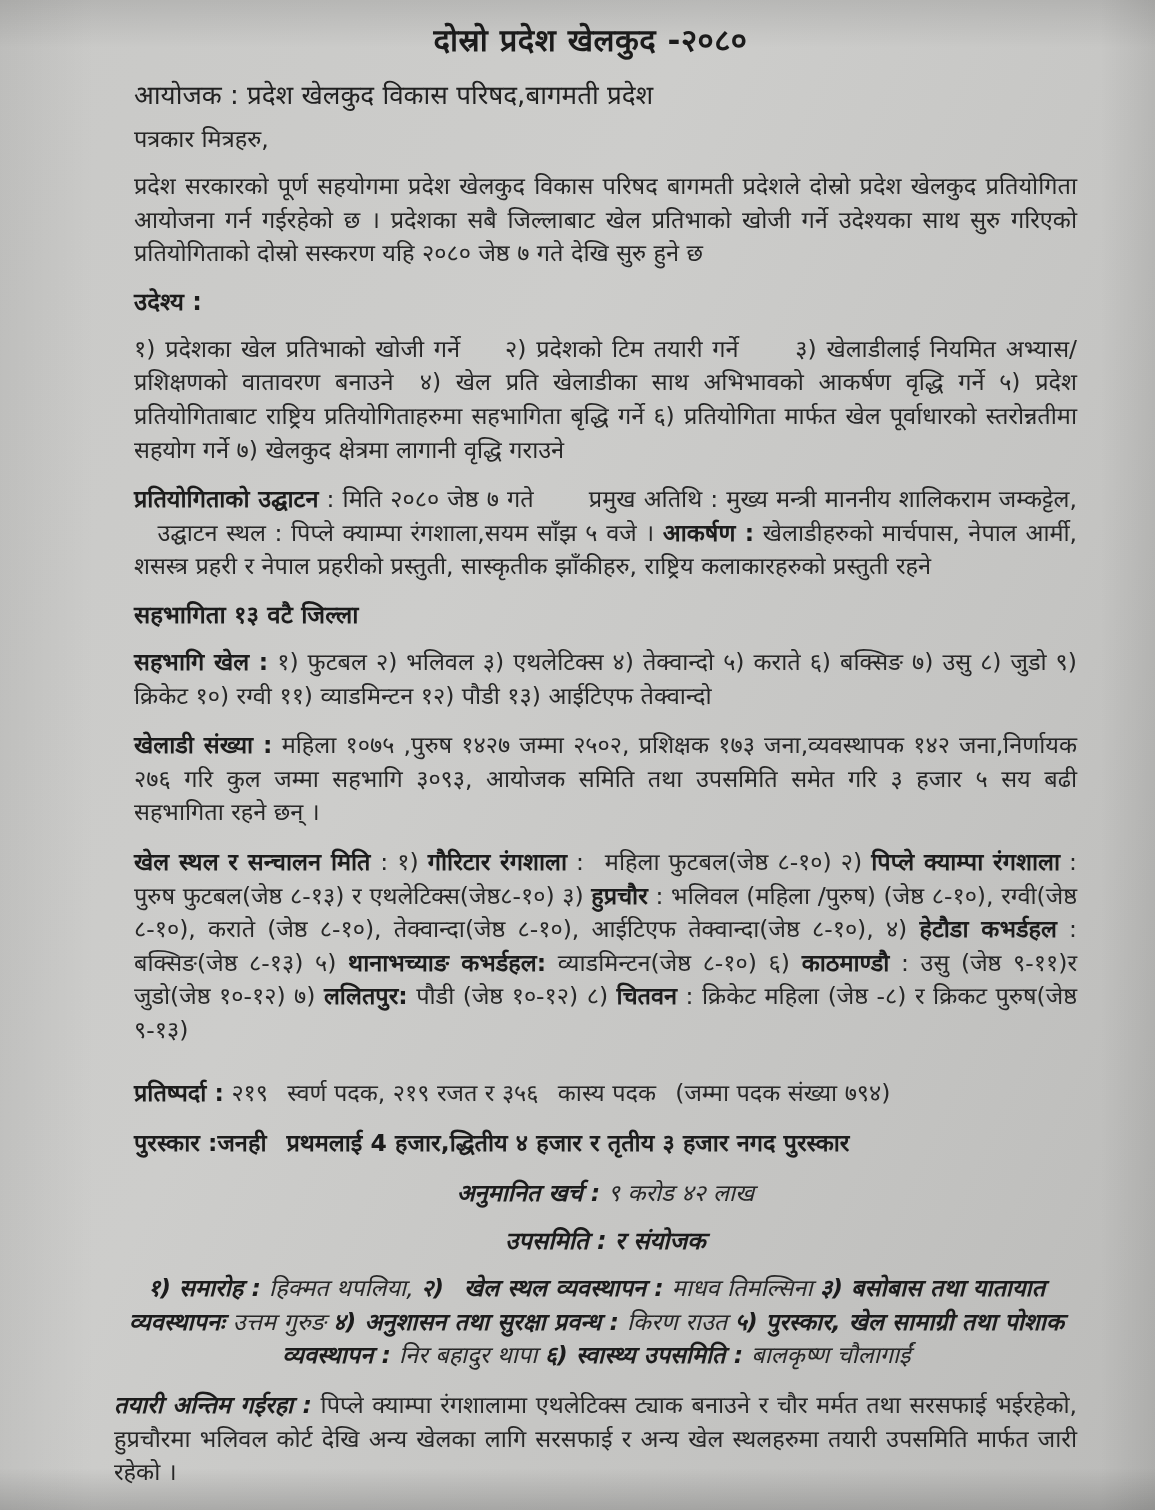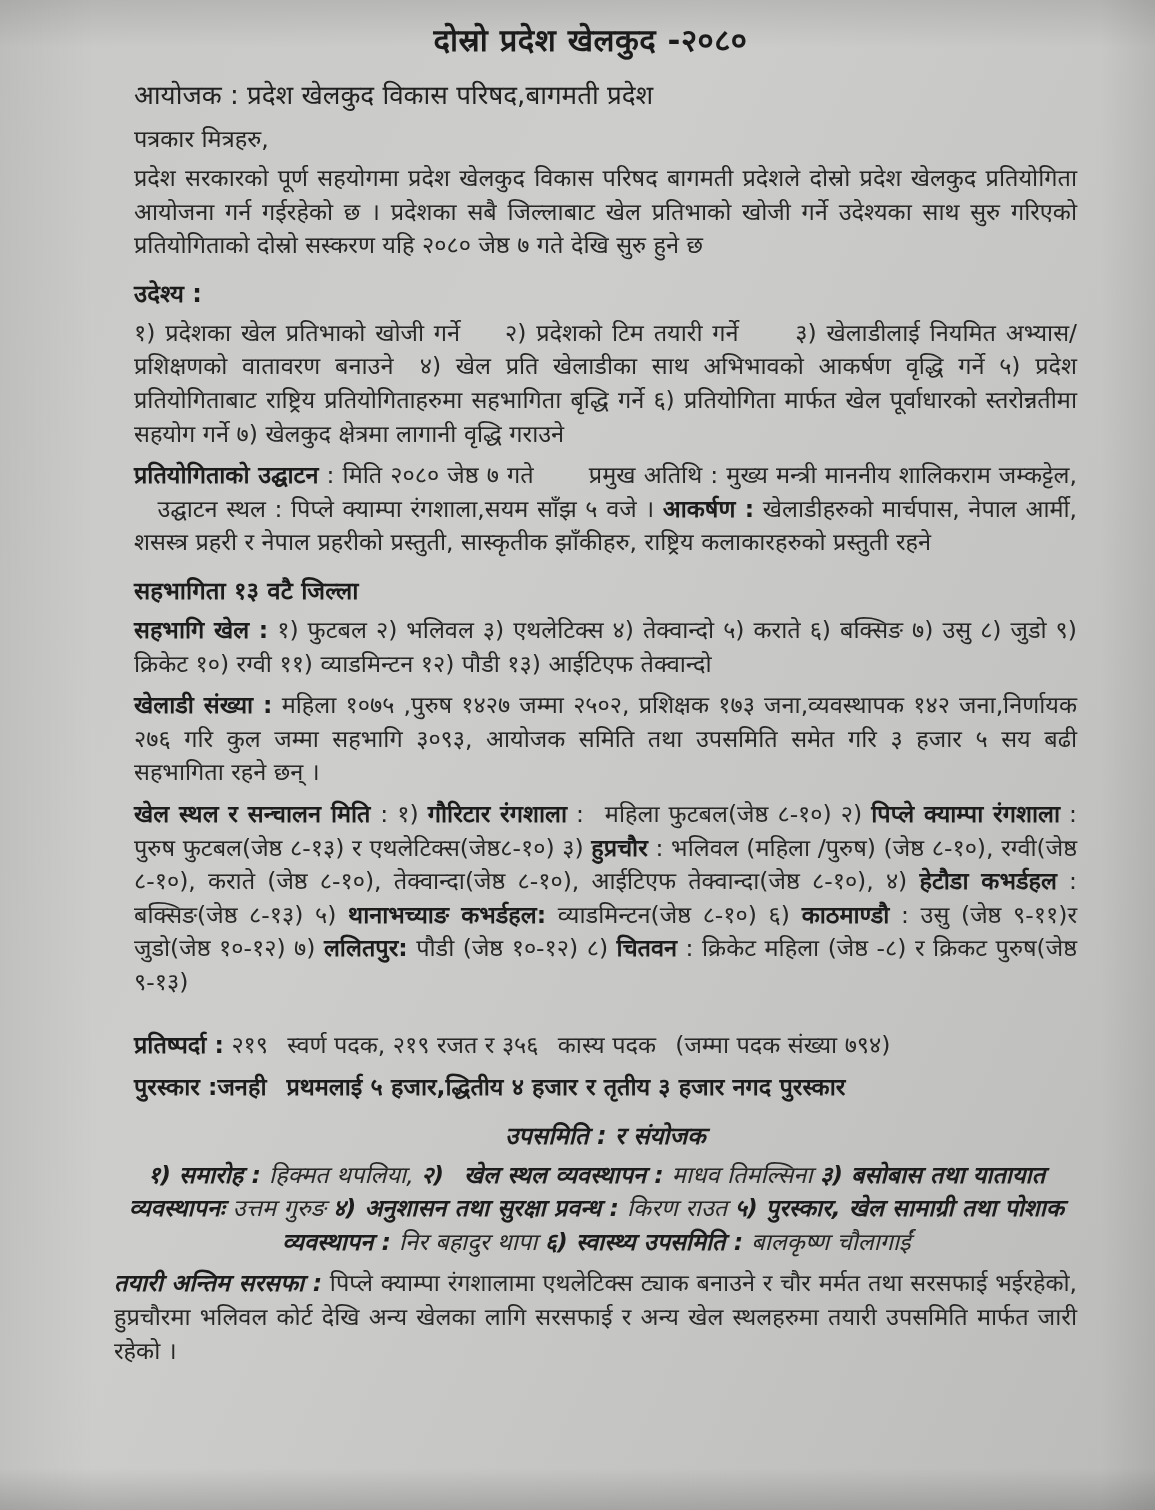--- a/index.html
+++ b/index.html
@@ -23,21 +23,21 @@
     text-align:center;font-size:31px;font-weight:700;color:#1b1b1b;
     margin:4px 30px 0 0;letter-spacing:.5px;
   }
   .organizer{
     text-align:left;font-size:26px;color:#212121;margin-top:16px;
   }
   p{margin:0;}
   .salutation{font-size:23.5px;margin-top:10px;color:#262626;}
   .body{
     font-size:23.5px;line-height:1.43;text-align:justify;
-    margin-top:8px;color:#272727;
+    margin-top:16px;color:#272727;
   }
   .heading{
     font-size:24px;font-weight:700;margin-top:13px;color:#1c1c1c;
   }
   .b{font-weight:700;color:#1c1c1c;}
   .i{font-style:italic;}
   .italic{font-style:italic;text-align:center;}
   .committee{margin-left:-18px;font-size:23.5px;}
 </style>
 </head>
@@ -62,22 +62,23 @@
   <p class="heading">सहभागिता १३ वटै जिल्ला</p>
 
   <p class="body"><span class="b">सहभागि खेल :</span><span> १) फुटबल २) भलिवल ३) एथलेटिक्स ४) तेक्वान्दो ५) कराते ६) बक्सिङ ७) उसु ८) जुडो ९) क्रिकेट १०) रग्वी ११) व्याडमिन्टन १२) पौडी १३) आईटिएफ तेक्वान्दो</span></p>
 
   <p class="body"><span class="b">खेलाडी संख्या :</span><span> महिला १०७५ ,पुरुष १४२७ जम्मा २५०२, प्रशिक्षक १७३ जना,व्यवस्थापक १४२ जना,निर्णायक २७६ गरि कुल जम्मा सहभागि ३०९३, आयोजक समिति तथा उपसमिति समेत गरि ३ हजार ५ सय बढी सहभागिता रहने छन् ।</span></p>
 
   <p class="body"><span class="b">खेल स्थल र सन्चालन मिति </span><span> : १) </span><span class="b">गौरिटार रंगशाला</span><span> :  महिला फुटबल(जेष्ठ ८-१०) २) </span><span class="b">पिप्ले क्याम्पा रंगशाला</span><span> : पुरुष फुटबल(जेष्ठ ८-१३) र एथलेटिक्स(जेष्ठ८-१०) ३) </span><span class="b">हुप्रचौर</span><span> : भलिवल (महिला /पुरुष) (जेष्ठ ८-१०), रग्वी(जेष्ठ ८-१०), कराते (जेष्ठ ८-१०), तेक्वान्दा(जेष्ठ ८-१०), आईटिएफ तेक्वान्दा(जेष्ठ ८-१०), ४) </span><span class="b">हेटौडा कभर्डहल</span><span> : बक्सिङ(जेष्ठ ८-१३) ५) </span><span class="b">थानाभच्याङ कभर्डहल:</span><span> व्याडमिन्टन(जेष्ठ ८-१०) ६) </span><span class="b">काठमाण्डौ</span><span> : उसु (जेष्ठ ९-११)र जुडो(जेष्ठ १०-१२) ७) </span><span class="b">ललितपुर:</span><span> पौडी (जेष्ठ १०-१२) ८) </span><span class="b">चितवन</span><span> : क्रिकेट महिला (जेष्ठ -८) र क्रिकट पुरुष(जेष्ठ ९-१३)</span></p>
 
   <p class="body" style="margin-top:30px;"><span class="b">प्रतिष्पर्दा :</span><span> २१९  स्वर्ण पदक, २१९ रजत र ३५६  कास्य पदक  (जम्मा पदक संख्या ७९४)</span></p>
 
-  <p class="body b">पुरस्कार :जनही  प्रथमलाई ५ हजार,द्धितीय ४ हजार र तृतीय ३ हजार नगद पुरस्कार</p>
+  <p class="body b">पुरस्कार :जनही  प्रथमलाई 4 हजार,द्धितीय ४ हजार र तृतीय ३ हजार नगद पुरस्कार</p>
 
+  <p class="body italic"><span class="b">अनुमानित खर्च :</span><span> ९ करोड ४२ लाख</span></p>
 
   <p class="heading italic">उपसमिति : र संयोजक</p>
 
   <p class="body italic committee"><span class="b">१) समारोह : </span><span>हिक्मत थपलिया, </span><span class="b">२)  खेल स्थल व्यवस्थापन : </span><span>माधव तिमल्सिना </span><span class="b">३) बसोबास तथा यातायात व्यवस्थापनः </span><span>उत्तम गुरुङ </span><span class="b">४) अनुशासन तथा सुरक्षा प्रवन्ध : </span><span>किरण राउत </span><span class="b">५) पुरस्कार, खेल सामाग्री तथा पोशाक व्यवस्थापन : </span><span>निर बहादुर थापा </span><span class="b">६) स्वास्थ्य उपसमिति : </span><span>बालकृष्ण चौलागाईं</span></p>
 
-  <p class="body" style="margin-left:-20px;"><span class="b i">तयारी अन्तिम सरसफा :</span><span> पिप्ले क्याम्पा रंगशालामा एथलेटिक्स ट्याक बनाउने र चौर मर्मत तथा सरसफाई भईरहेको, हुप्रचौरमा भलिवल कोर्ट देखि अन्य खेलका लागि सरसफाई र अन्य खेल स्थलहरुमा तयारी उपसमिति मार्फत जारी रहेको ।</span></p>
+  <p class="body" style="margin-left:-20px;"><span class="b i">तयारी अन्तिम गईरहा :</span><span> पिप्ले क्याम्पा रंगशालामा एथलेटिक्स ट्याक बनाउने र चौर मर्मत तथा सरसफाई भईरहेको, हुप्रचौरमा भलिवल कोर्ट देखि अन्य खेलका लागि सरसफाई र अन्य खेल स्थलहरुमा तयारी उपसमिति मार्फत जारी रहेको ।</span></p>
 
 </div>
 
 </body></html>

